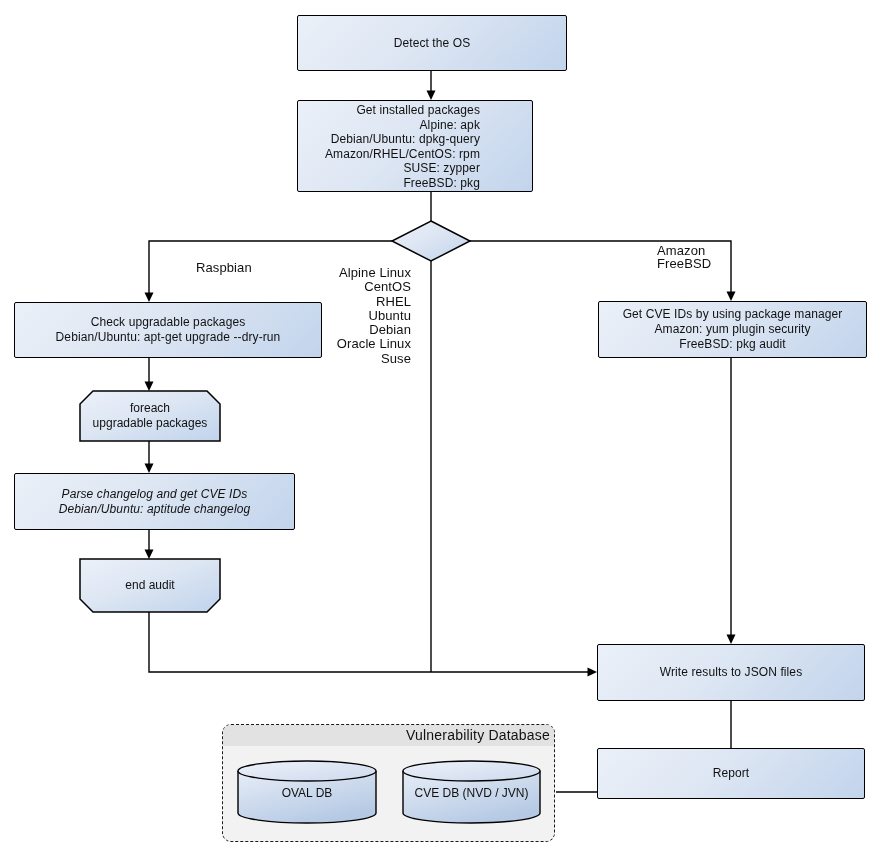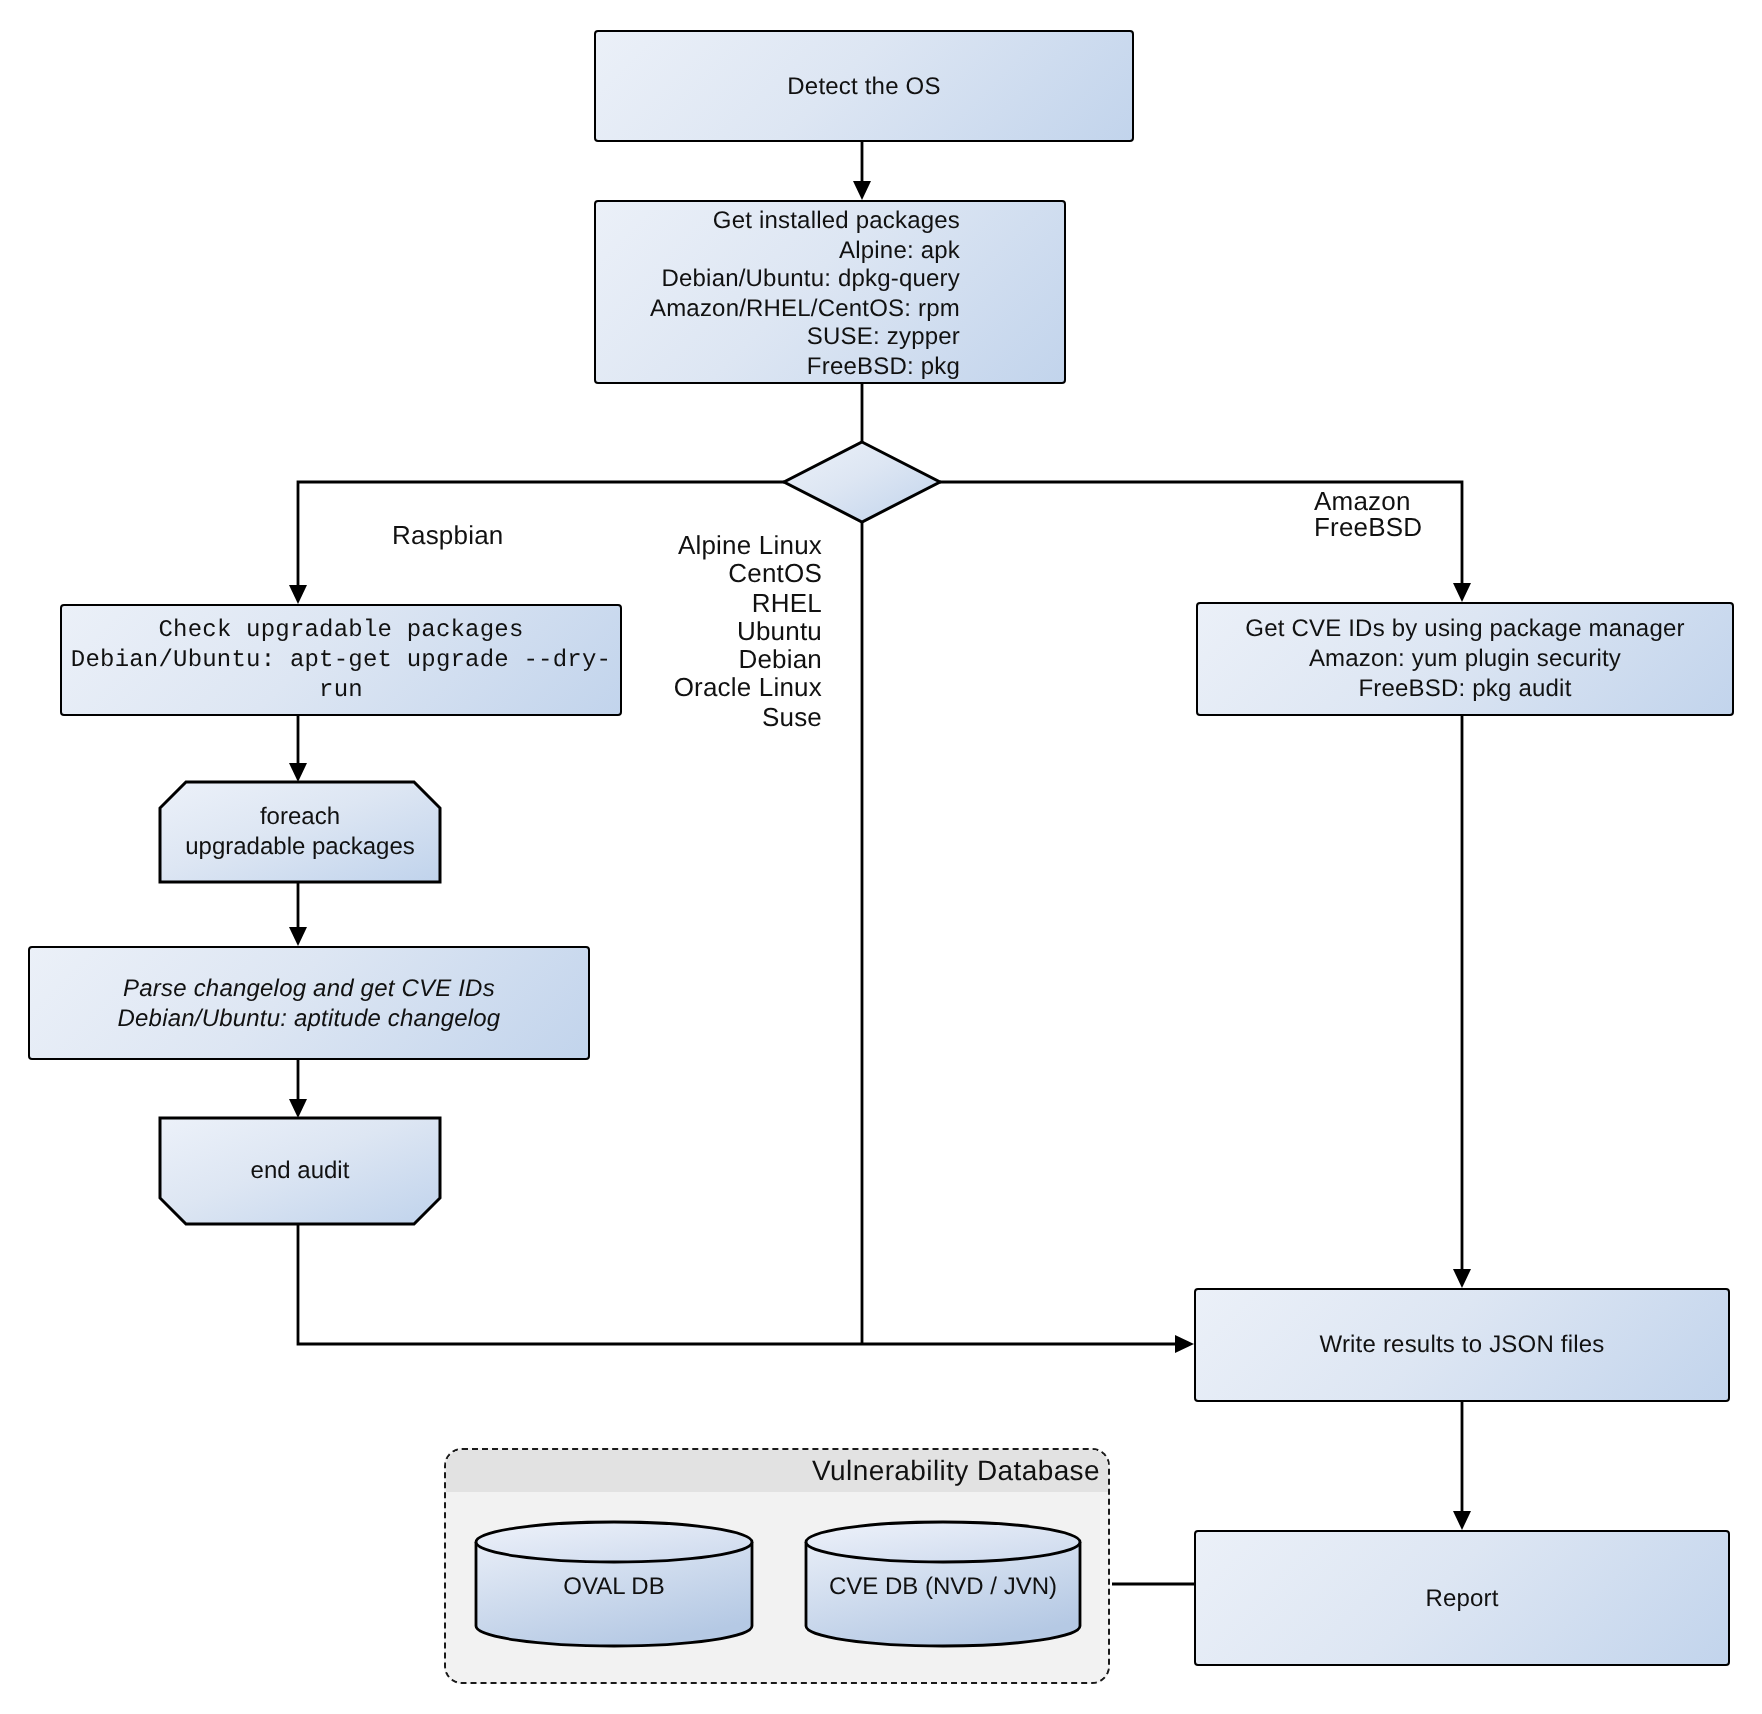--- a/index.html
+++ b/index.html
@@ -34,25 +34,25 @@
     letter-spacing: 0.1px;
   }
   .node.right-text {
     display: block;
     text-align: right;
     padding: 2px 52px 0 0;
     line-height: 14.6px;
   }
   #node-detect     { left: 297px; top: 15px;  width: 270px; height: 56px; }
   #node-packages   { left: 297px; top: 100px; width: 236px; height: 92px; }
-  #node-check      { left: 30px;  top: 302px; width: 281px; height: 56px; font-family: Liberation Mono, monospace; }
+  #node-check      { left: 14px;  top: 302px; width: 308px; height: 56px; }
   #node-parse      { left: 14px;  top: 473px; width: 281px; height: 57px; font-style: italic; }
   #node-getcve     { left: 598px; top: 301px; width: 269px; height: 57px; }
   #node-write      { left: 597px; top: 644px; width: 268px; height: 57px; }
-  #node-report     { left: 597px; top: 765px; width: 268px; height: 68px; }
+  #node-report     { left: 597px; top: 748px; width: 268px; height: 51px; }
 
   
   .edge-label {
     position: absolute;
     font-size: 13px;
     line-height: 14.3px;
     white-space: pre-line;
     z-index: 4;
     letter-spacing: 0.1px;
   }

